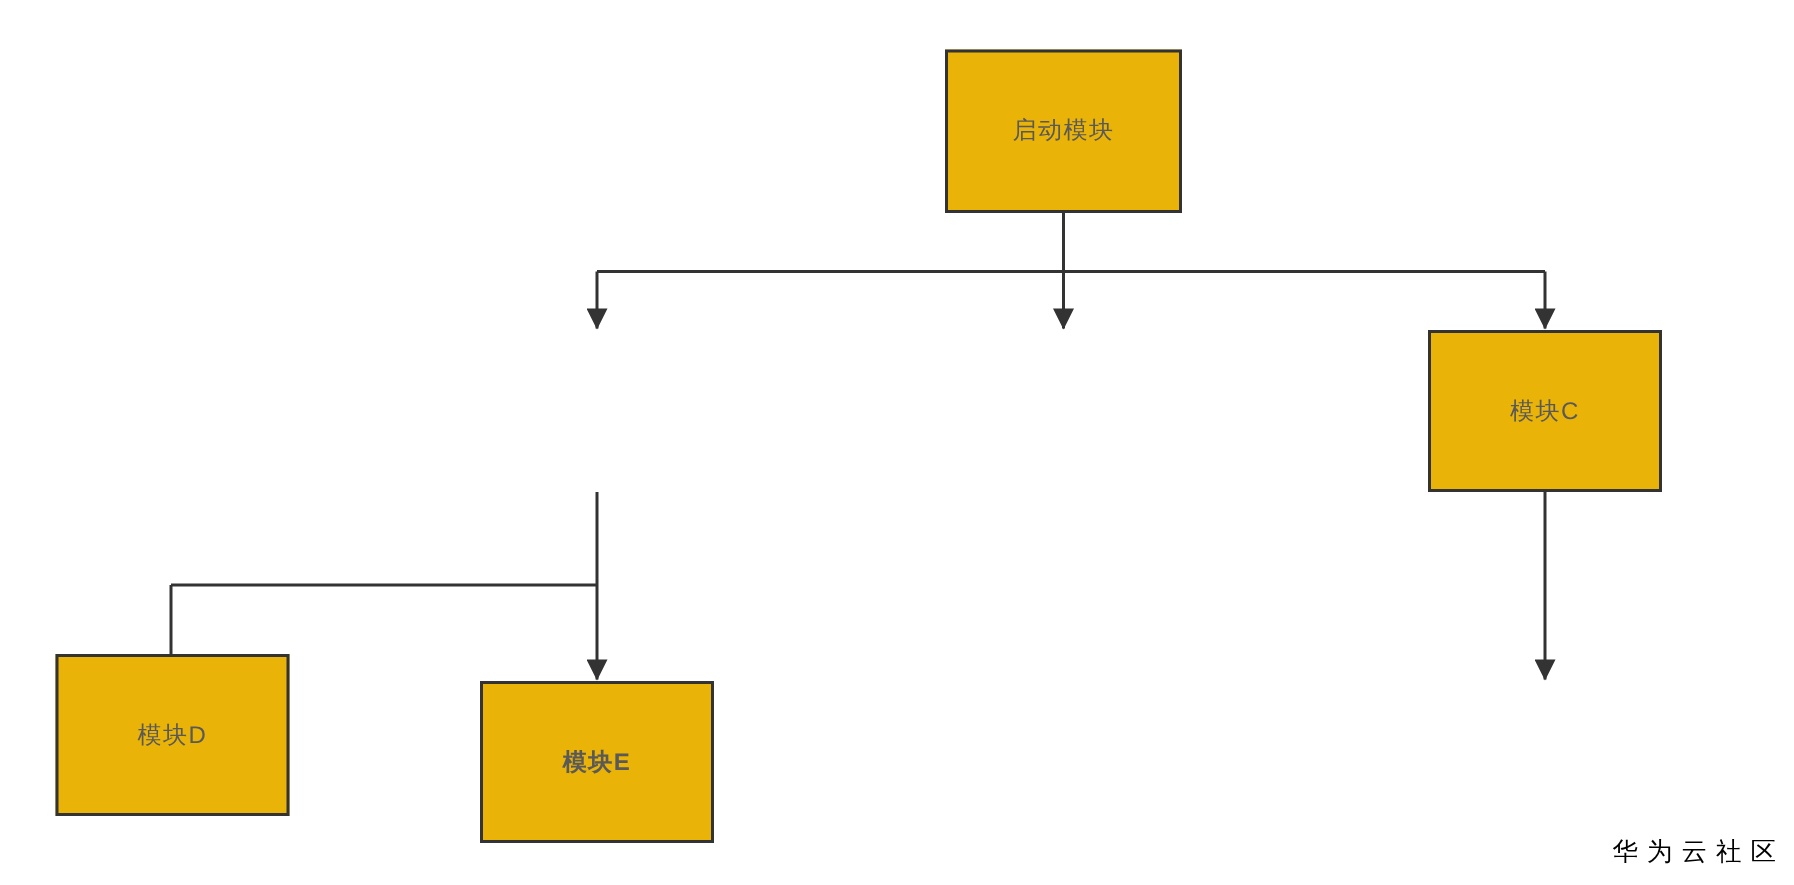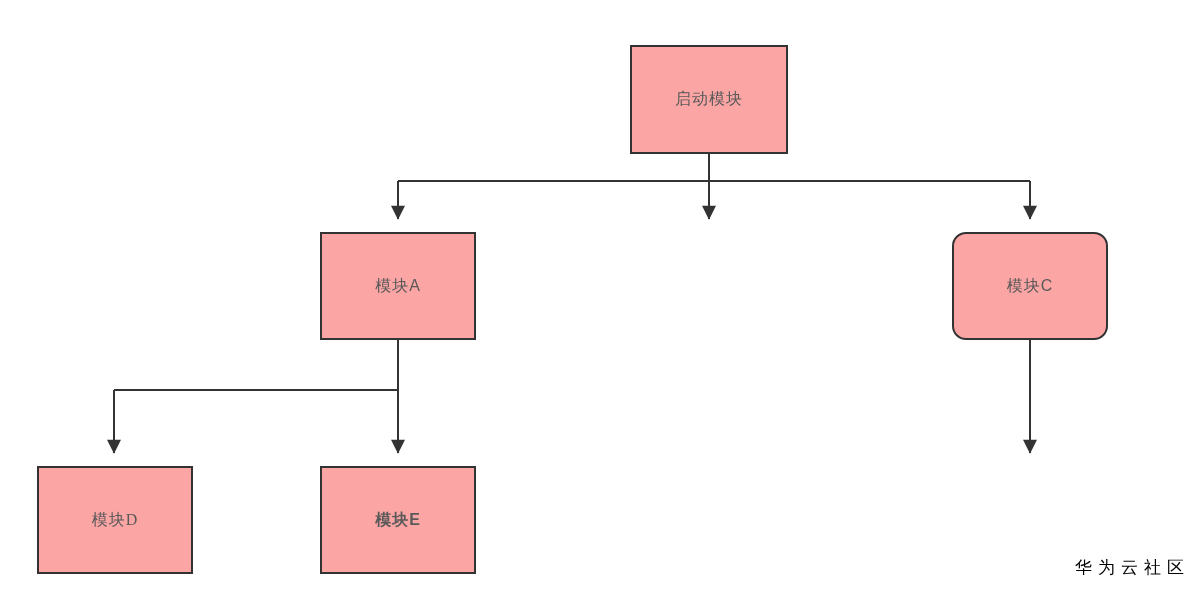--- a/index.html
+++ b/index.html
@@ -21,34 +21,33 @@
     top: 0;
     width: 1196px;
     height: 590px;
   }
   .node {
     position: absolute;
     box-sizing: border-box;
     width: 156px;
     height: 108px;
     border: 2px solid #333333;
-    background: #fca5a5;
+    background: #eab308;
     display: flex;
     align-items: center;
     justify-content: center;
     color: #595959;
     font-size: 16px;
     letter-spacing: 1px;
-    margin-top: 12px;
   }
   .node-start  { left: 630px; top: 33px;  width: 158px; height: 109px; }
   .node-a      { left: 320px; top: 220px; }
   .node-b      { left: 631px; top: 220px; }
-  .node-c      { left: 952px; top: 220px; border-radius: 14px; }
-  .node-d      { left: 37px;  top: 454px; font-family: Liberation Serif, serif; }
+  .node-c      { left: 952px; top: 220px; }
+  .node-d      { left: 37px;  top: 436px; }
   .node-e      { left: 320px; top: 454px; font-weight: bold; }
   .node-f      { left: 952px; top: 454px; }
   .watermark {
     position: absolute;
     right: 6px;
     bottom: 11px;
     color: #000000;
     font-size: 17px;
     letter-spacing: 6px;
     white-space: nowrap;
@@ -85,23 +84,20 @@
 
     <path class="edge" d="M114,390 L114,453" marker-end="url(#arrowhead)"></path>
 
     <path class="edge" d="M1030,328 L1030,453" marker-end="url(#arrowhead)"></path>
   </svg>
 
   <div class="node node-start">
     <span>启动模块</span>
   </div>
 
-  <div class="node node-a">
-    <span>模块A</span>
-  </div>
 
 
   <div class="node node-c">
     <span>模块C</span>
   </div>
 
   <div class="node node-d">
     <span>模块D</span>
   </div>
 

